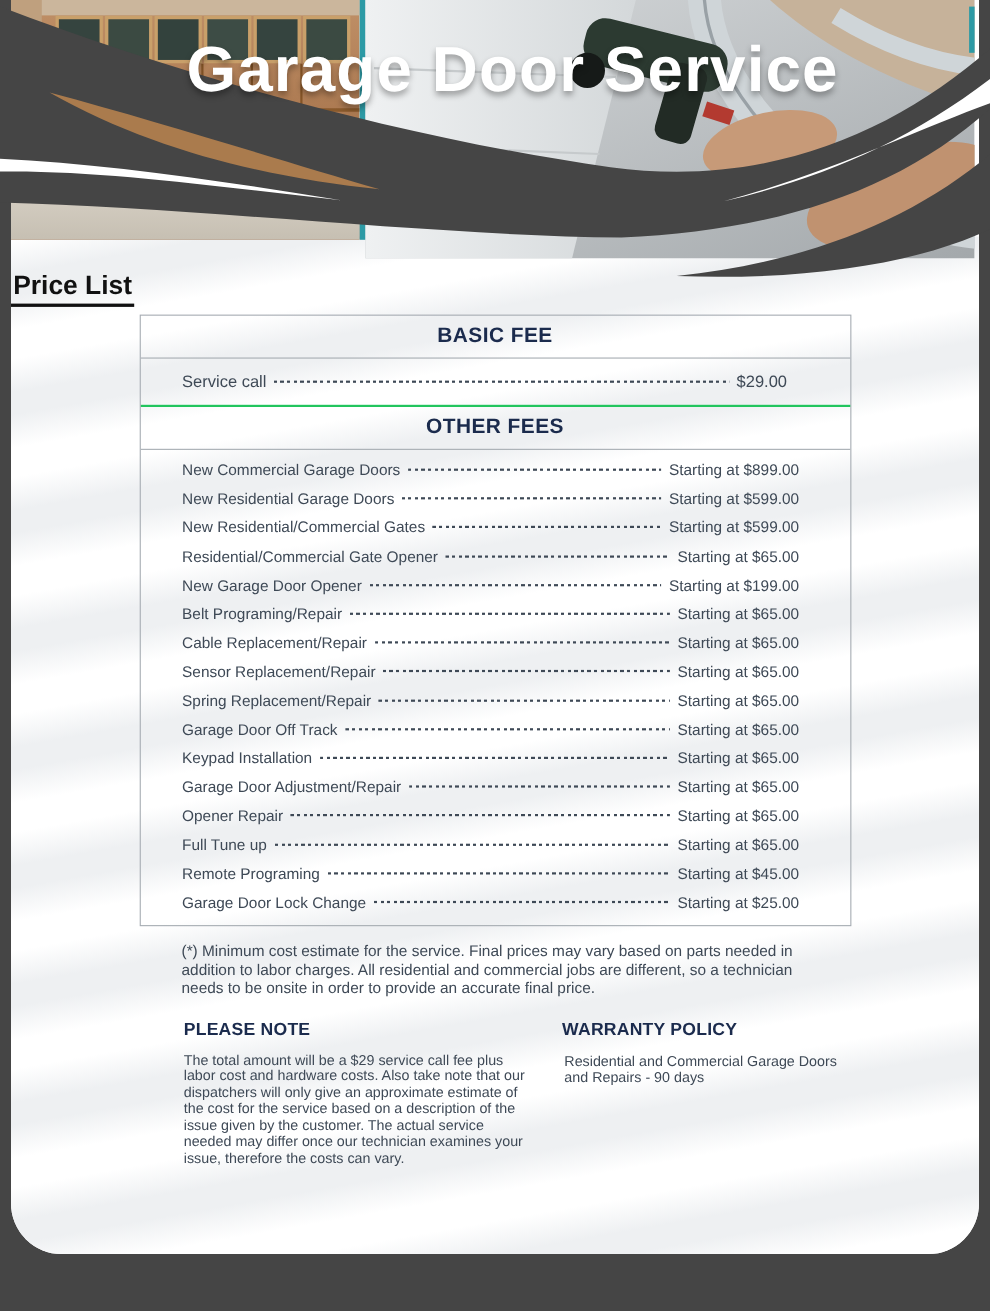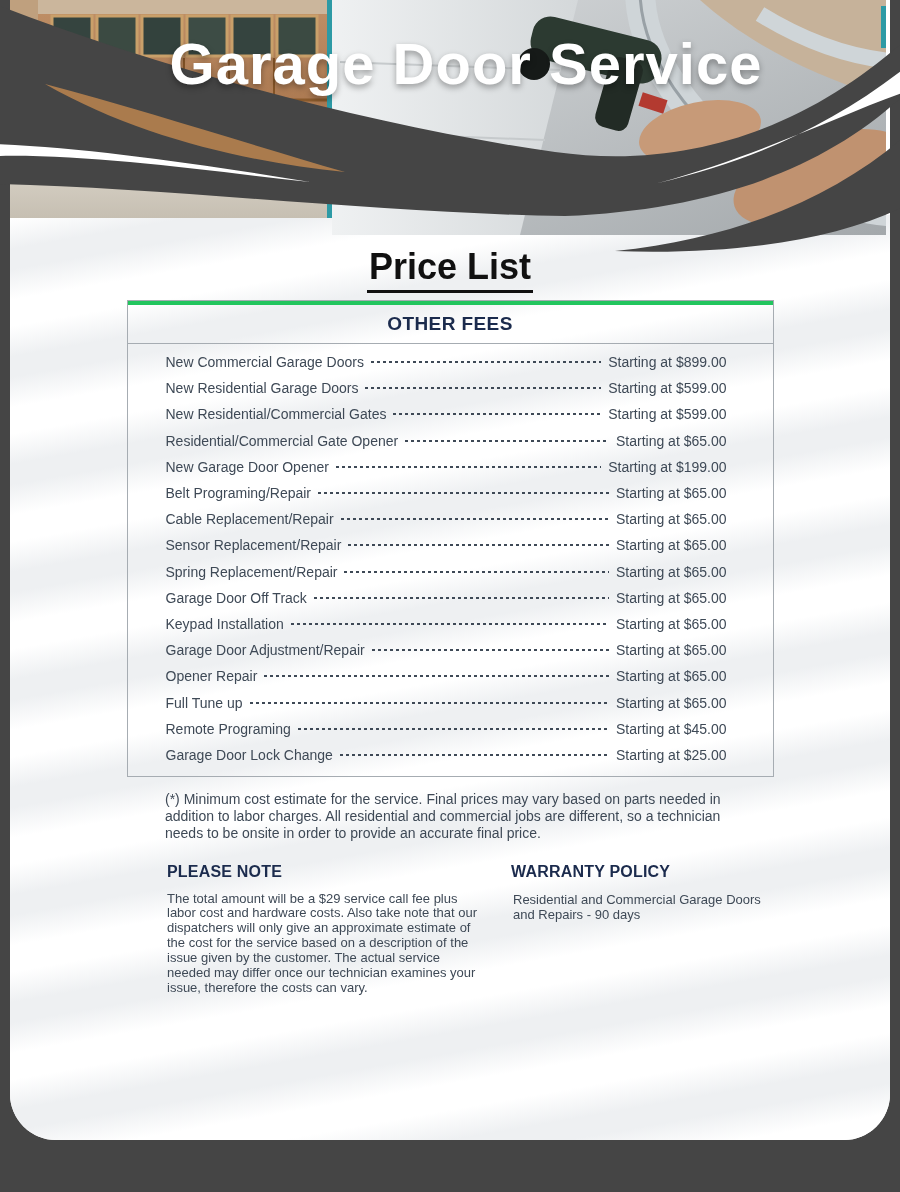--- a/index.html
+++ b/index.html
@@ -12,28 +12,28 @@
   .stripes{position:absolute;left:0;right:0;top:215px;bottom:0;
            background:repeating-linear-gradient(350deg,
              #ffffff 0px,#ffffff 26px,#eef0f2 56px,#eef0f2 76px,#ffffff 106px);}
 
   .header-art{position:absolute;left:0;top:0;z-index:2;}
   .main-title{position:absolute;left:0;top:30px;width:100%;text-align:center;z-index:3;
               color:#ffffff;font-size:58px;font-weight:600;letter-spacing:1px;
               text-shadow:0 3px 6px rgba(0,0,0,0.35);padding-left:16px;}
 
   .content{position:absolute;left:10px;right:10px;top:230px;z-index:3;color:#3e4956;}
-  .pl-title{text-align:center;font-size:36px;font-weight:800;color:#111111;
+  .pl-title{font-size:24px;font-weight:800;color:#111111;
             margin:16px 0 12px 0;}
   .pl-title span{border-bottom:3px solid #111;padding:0 2px 3px 2px;}
 
   .fee-table{width:645px;margin:0 auto;border:1px solid #a6acb2;background:transparent;}
   .fee-head{font-size:19px;font-weight:800;color:#1b2b4d;text-align:center;
             letter-spacing:0.4px;padding:8px 0;border-bottom:1px solid #a6acb2;}
-  .section-other .fee-head{border-top:4px solid #22c55e;}
+  .section-other .fee-head{border-top:2px solid #22c55e;}
   .fee-row{display:flex;align-items:center;height:26.2px;padding:0 46px 0 38px;font-size:14px;}
   .section-basic .fee-row{height:42px;font-size:15px;padding-right:57px;}
   .fee-label{white-space:nowrap;}
   .fee-price{white-space:nowrap;}
   .leader{flex:1;height:2px;margin:0 7px;align-self:center;
           background:repeating-linear-gradient(90deg,#3e4956 0 3px,transparent 3px 6px);}
   .section-other .rows{padding:5px 0 8px 0;}
 
   .disclaimer{margin:14px 0 0 155px;width:582px;font-size:14px;line-height:1.23;}
 
@@ -143,20 +143,31 @@
   <div class="main-title">Garage Door Service</div>
 
   <div class="content">
 
     <div class="pl-title">
       <span>Price List</span>
     </div>
 
     <div class="fee-table">
 
+      <div class="section-basic">
+        <div class="fee-head">BASIC FEE</div>
+        <div class="rows">
+
+            <div class="fee-row">
+              <span class="fee-label">Service call</span>
+              <span class="leader"></span>
+              <span class="fee-price">$29.00</span>
+            </div>
+          </div>
+      </div>
 
       <div class="section-other">
         <div class="fee-head">OTHER FEES</div>
         <div class="rows">
 
             <div class="fee-row">
               <span class="fee-label">New Commercial Garage Doors</span>
               <span class="leader"></span>
               <span class="fee-price">Starting at $899.00</span>
             </div>

